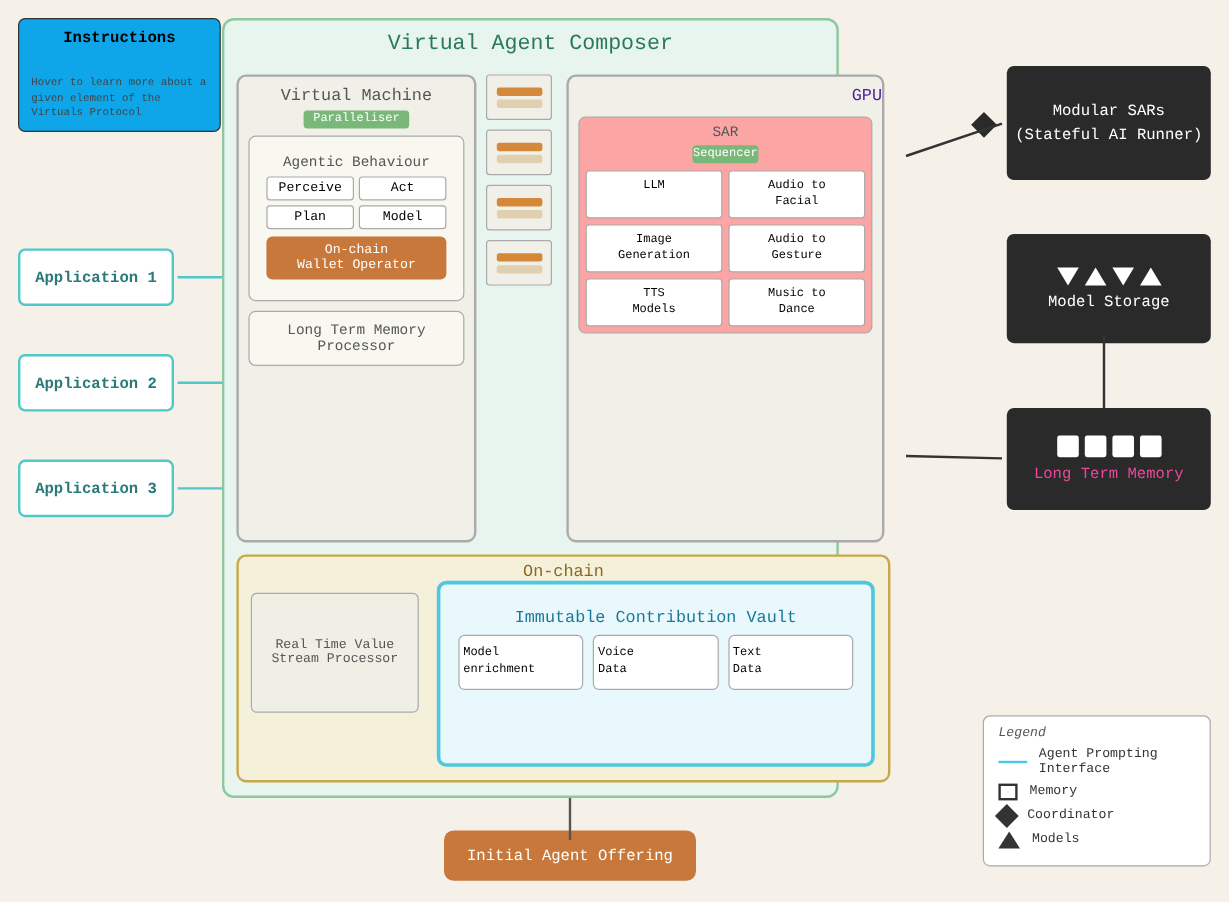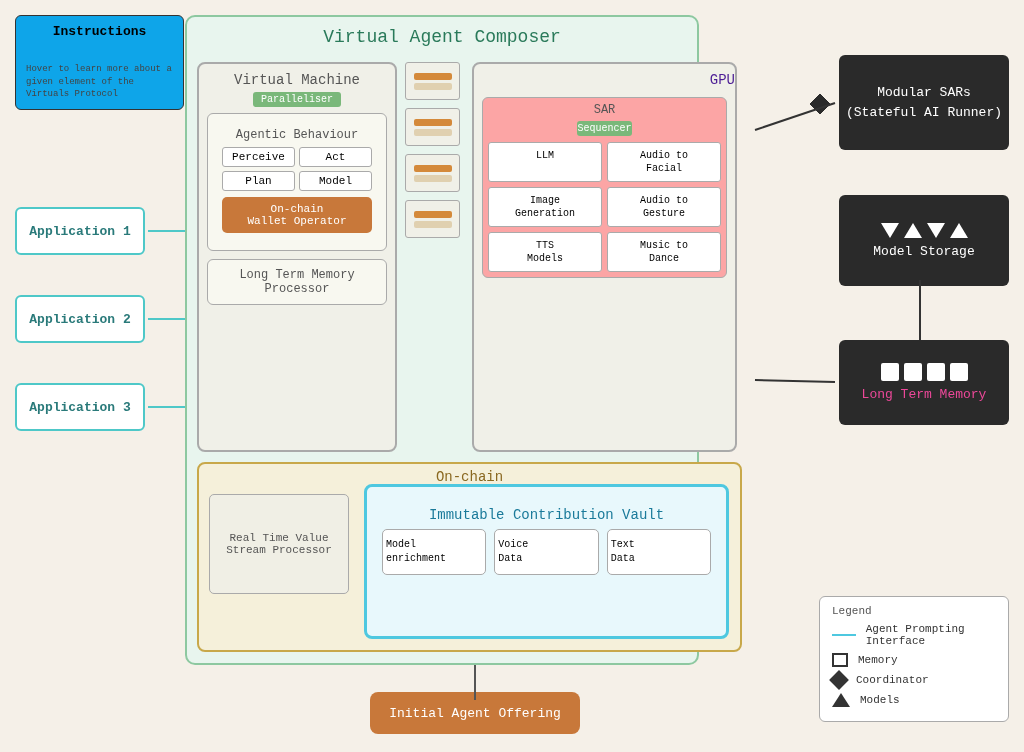--- a/index.html
+++ b/index.html
@@ -396,20 +396,21 @@
       width: 190px;
       border: 1.5px solid #aaa;
       border-radius: 6px;
       background: #fff;
       padding: 8px 12px;
     }
     .legend-title {
       font-size: 11px;
       color: #555;
       margin-bottom: 6px;
+      font-style: italic;
     }
     .legend-item {
       display: flex;
       align-items: center;
       gap: 10px;
       margin-bottom: 6px;
       font-size: 11px;
       color: #333;
     }
     .legend-line {

